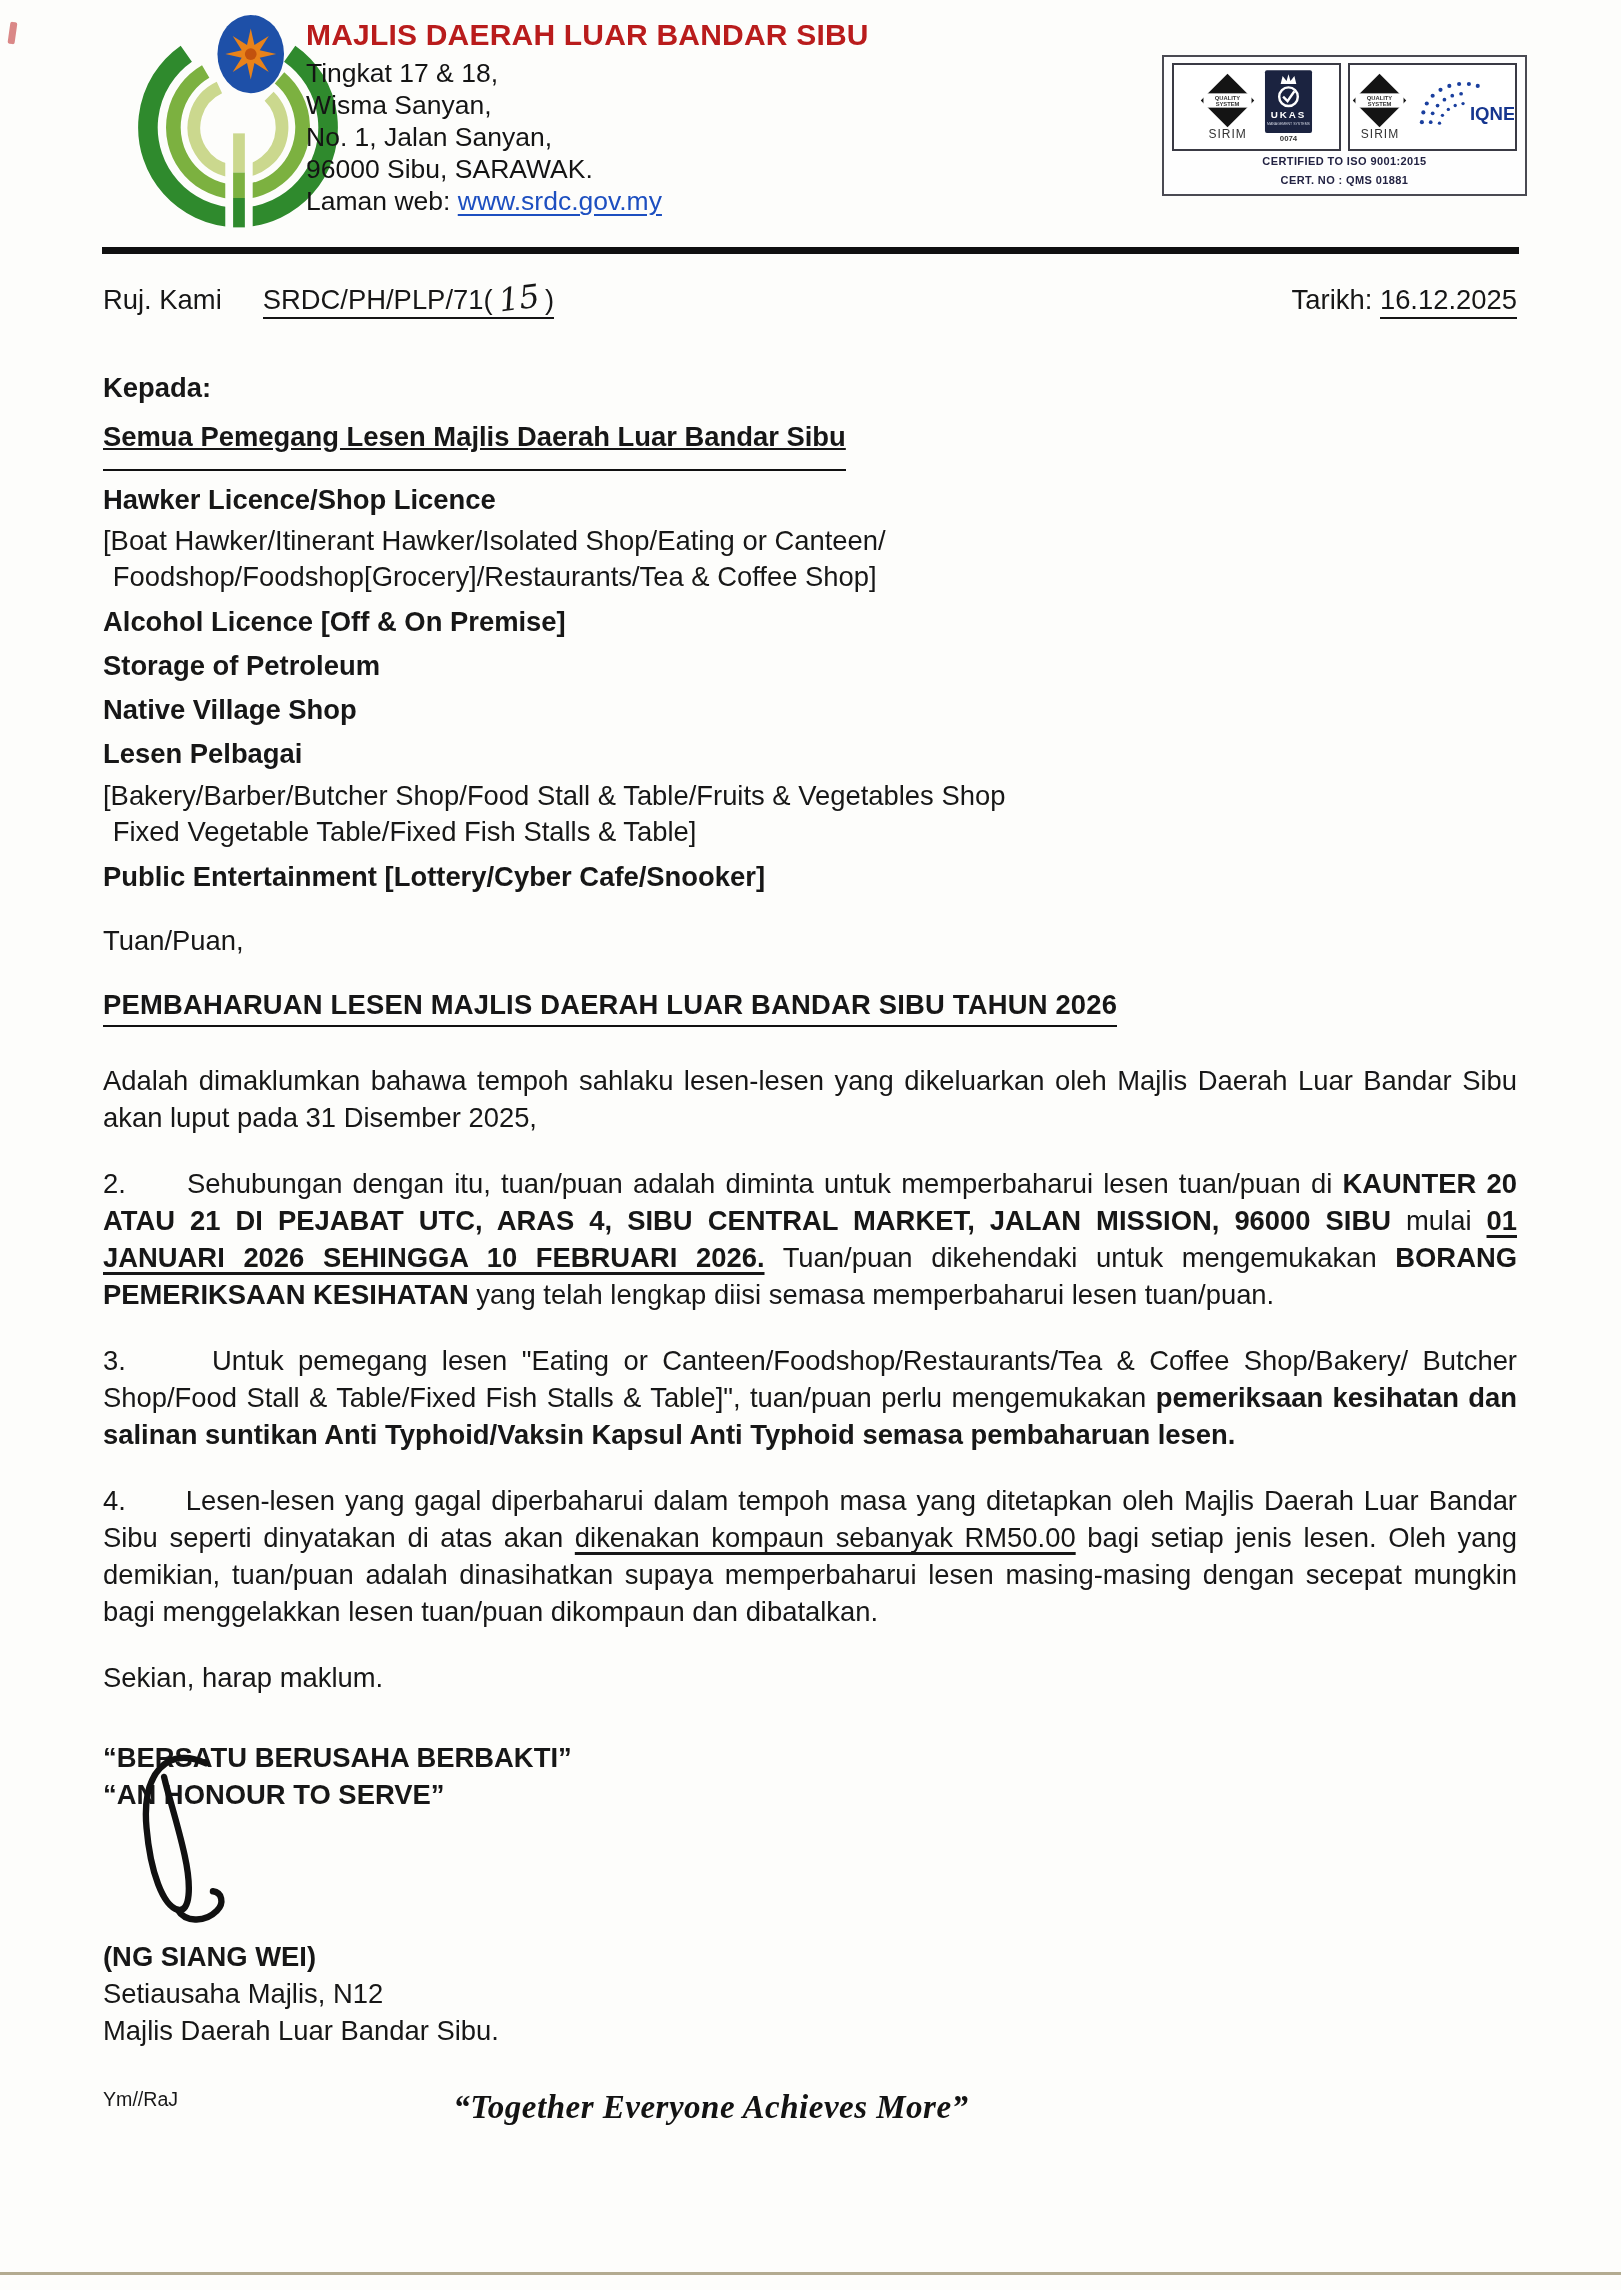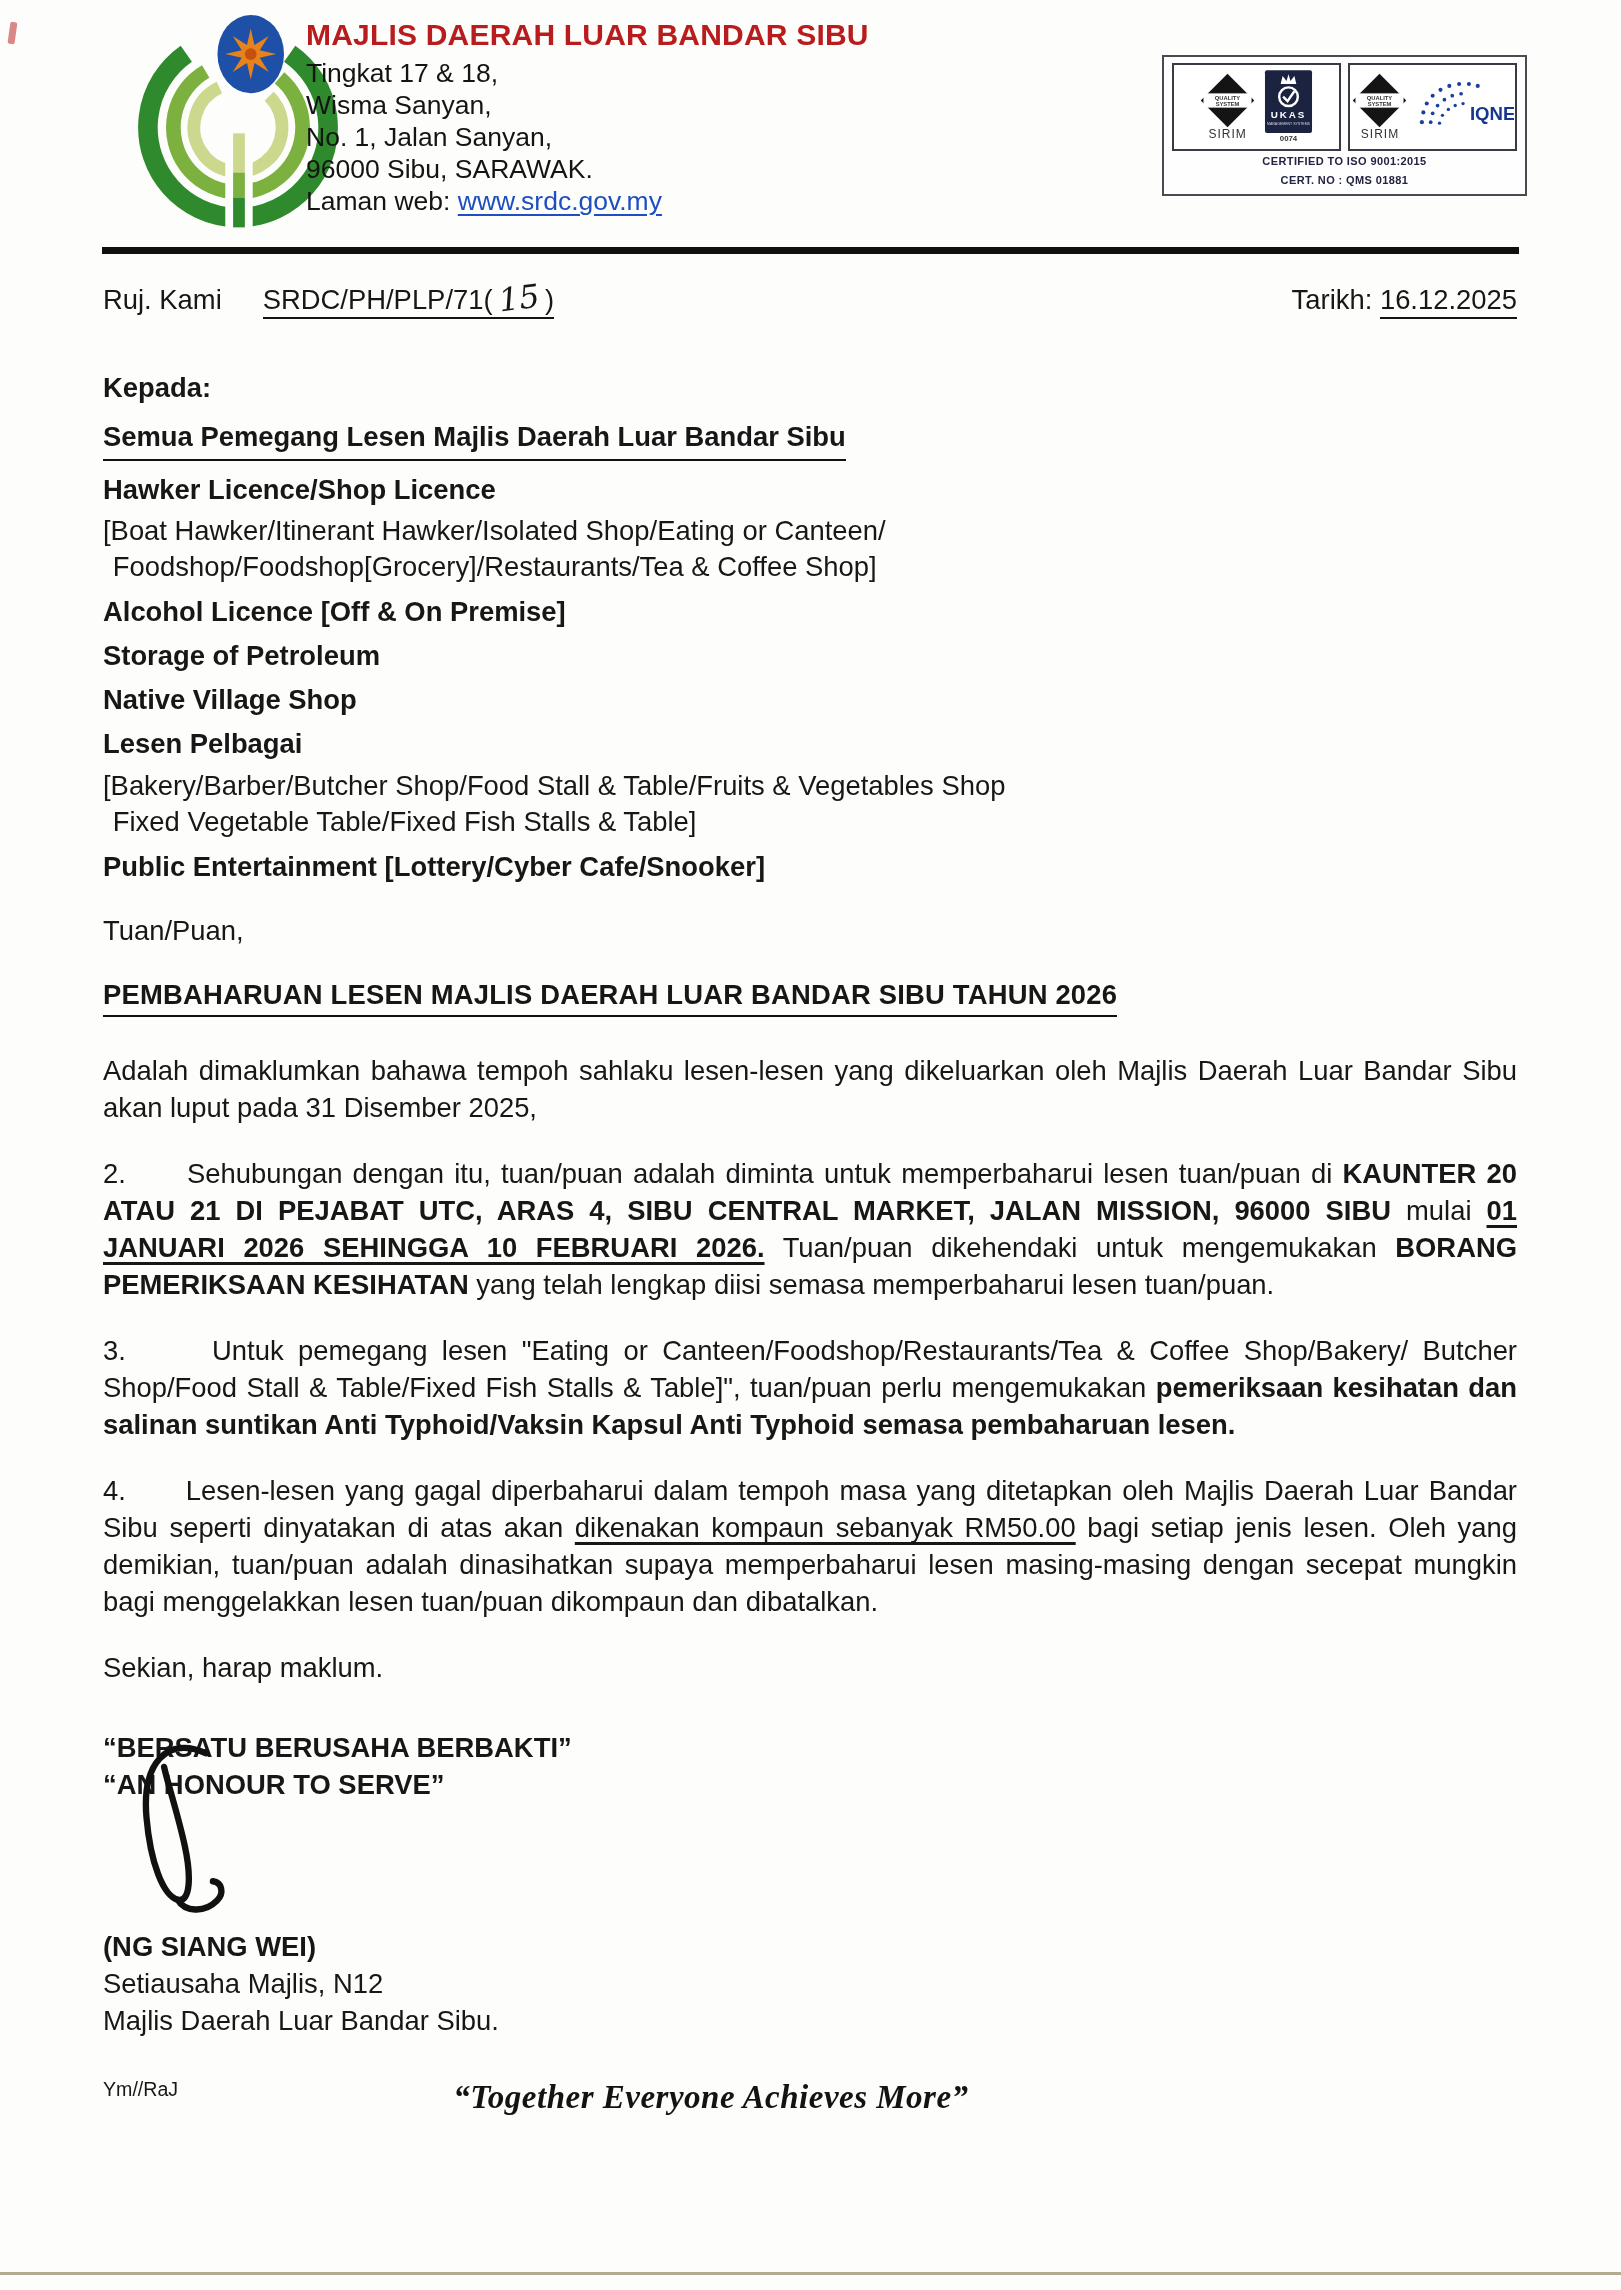--- a/index.html
+++ b/index.html
@@ -33,21 +33,21 @@
   .artifact-red{position:absolute;left:8.8px;top:21.6px;width:6.9px;height:21.6px;background:rgba(190,40,40,.55);transform:rotate(8deg);border-radius:2px;}
   
   .main{position:absolute;left:103px;top:280px;width:1414px;font-size:27.4px;line-height:37px;}
   .refrow{display:flex;justify-content:space-between;align-items:baseline;margin-bottom:51px;}
   .refleft .lbl{margin-right:41px;}
   .uline{border-bottom:2px solid #141414;padding-bottom:2px;}
   .hand{font-family:"DejaVu Serif", serif;font-style:italic;font-size:32px;display:inline-block;transform:rotate(-7deg);padding:0 5.9px;}
   .b{font-weight:bold;}
   .u{text-decoration:underline;text-decoration-thickness:2.5px;text-underline-offset:4.9px;}
   .kepada{font-weight:bold;margin-bottom:11.8px;}
-  .recipient{font-weight:bold;border-bottom:2.9px solid #111;display:inline-block;padding-bottom:4px;margin-bottom:9.8px;}
+  .recipient{font-weight:bold;border-bottom:2.9px solid #111;display:inline-block;padding-bottom:14px;margin-bottom:9.8px;text-decoration:underline;}
   .lic-label{font-weight:bold;margin-bottom:5.9px;}
   .lic-item{margin-bottom:6.9px;}
   .lic-detail{line-height:36px;margin-bottom:7.8px;}
   .indent{padding-left:9.8px;}
   .salutation{margin-top:27.4px;margin-bottom:27.4px;}
   .subject{font-weight:bold;display:inline-block;border-bottom:2.9px solid #111;padding-bottom:2px;margin-bottom:35px;letter-spacing:0.2px;}
   .para{text-align:justify;margin-bottom:29px;}
   .closing{margin-top:13.7px;margin-bottom:43px;}
   .motto{font-weight:bold;line-height:37px;}
   .sig-svg{position:absolute;left:22.5px;z-index:2;}

